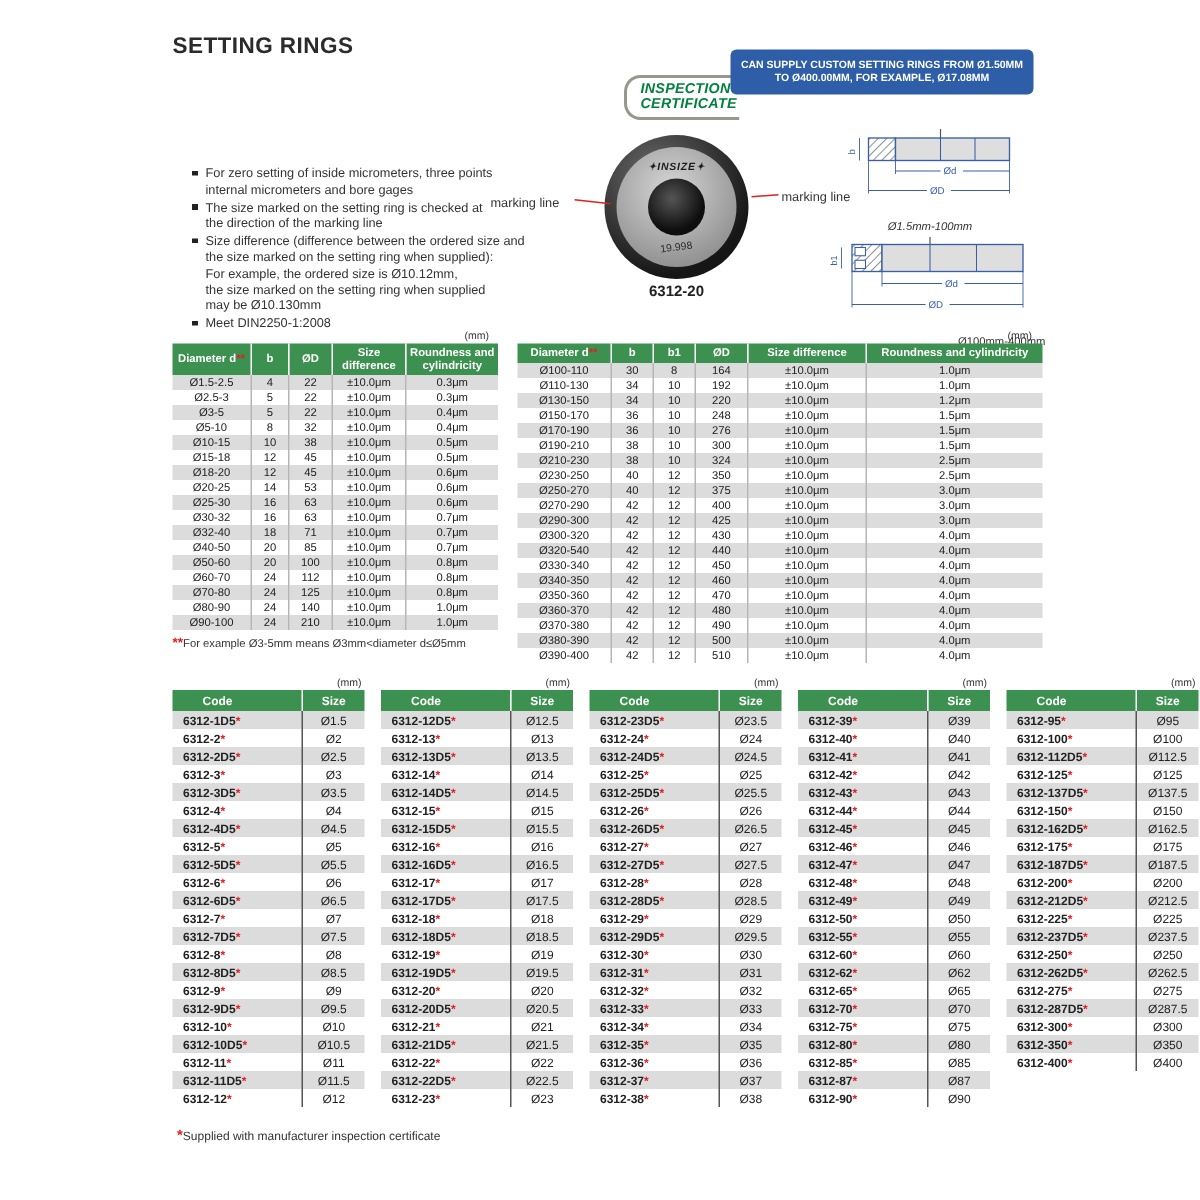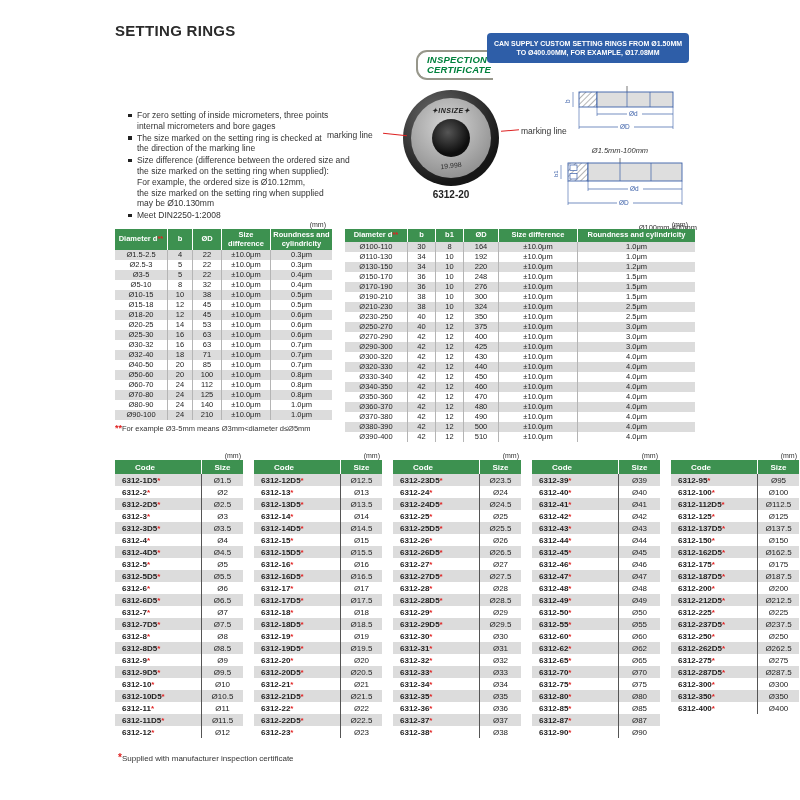--- a/index.html
+++ b/index.html
@@ -421,21 +421,21 @@
         </tr>
         <tr>
           <td>Ø300-320</td>
           <td>42</td>
           <td>12</td>
           <td>430</td>
           <td>±10.0μm</td>
           <td>4.0μm</td>
         </tr>
         <tr>
-          <td>Ø320-330</td>
+          <td>Ø320-540</td>
           <td>42</td>
           <td>12</td>
           <td>440</td>
           <td>±10.0μm</td>
           <td>4.0μm</td>
         </tr>
         <tr>
           <td>Ø330-340</td>
           <td>42</td>
           <td>12</td>

